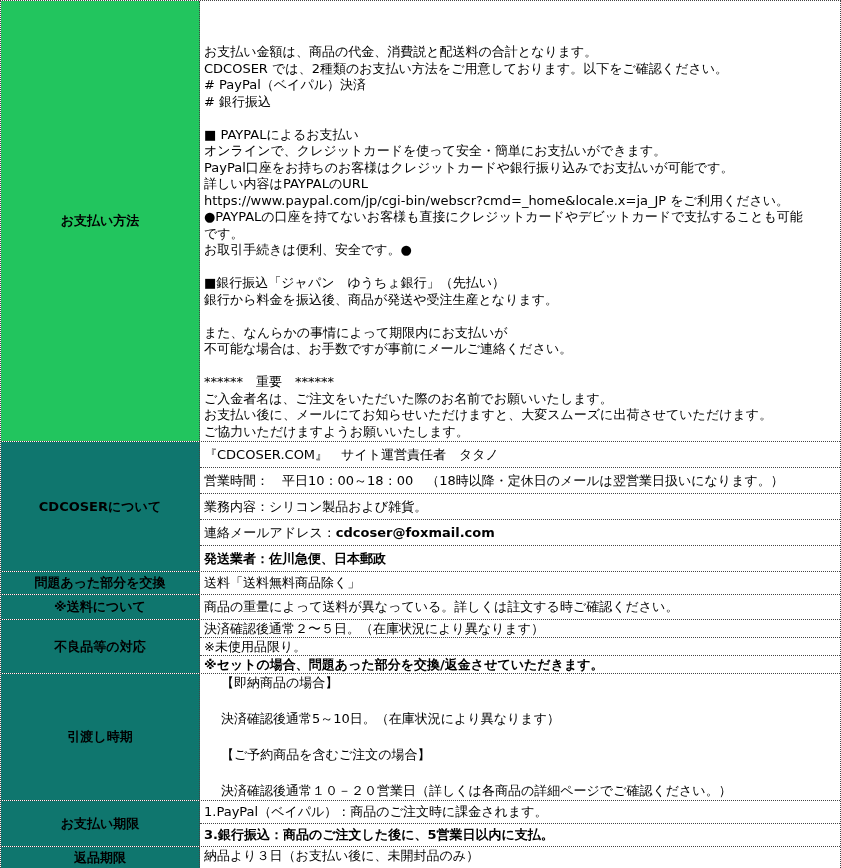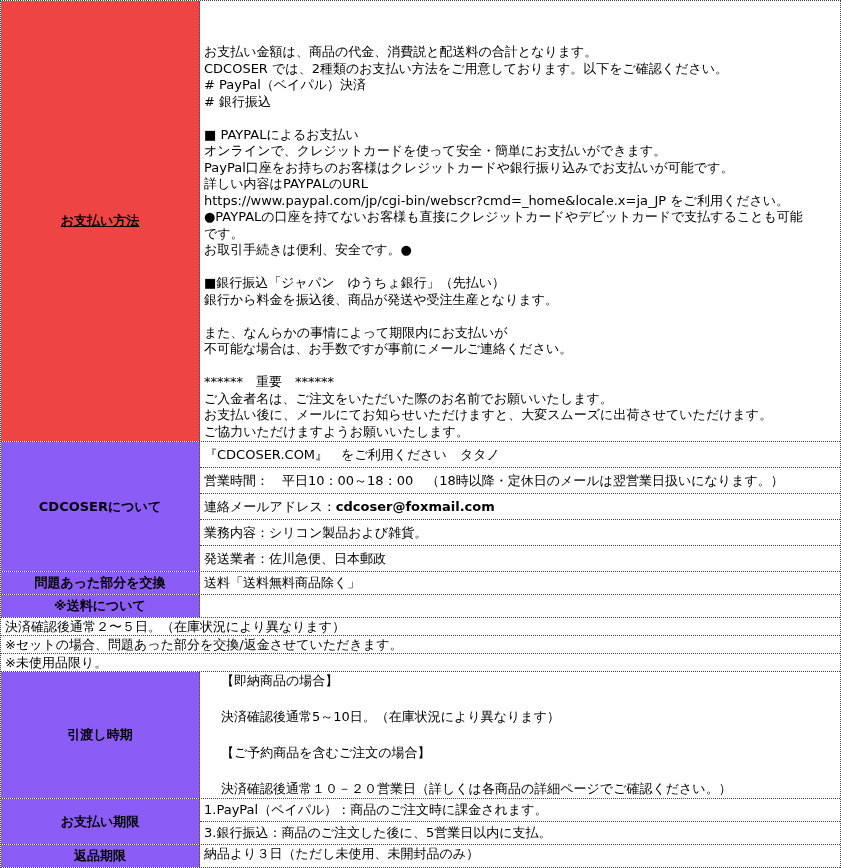--- a/index.html
+++ b/index.html
@@ -19,47 +19,47 @@
   .row{
     display:flex;
     border-top:1px dotted #444;
   }
   .row:first-child{border-top:none;}
   .label{
     flex:0 0 199px;
     width:199px;
     box-sizing:border-box;
     border-right:1px dotted #444;
-    background:#8b5cf6;
+    background:#0f766e;
     display:flex;
     align-items:center;
     justify-content:center;
     text-align:center;
     font-weight:bold;
     padding:2px 4px;
   }
-  .label.white-bg{background:#ef4444;text-decoration:underline;}
+  .label.white-bg{background:#22c55e;}
   .content{
     flex:1 1 auto;
     box-sizing:border-box;
     padding:2px 4px;
     white-space:pre-wrap;
     word-break:break-all;
     line-height:16px;
   }
   
   .c-payment{line-height:16.5px;padding:1px 4px;margin-top:42px;}
   .subrows{padding:0;display:flex;flex-direction:column;}
   .subrow{
     box-sizing:border-box;
     border-bottom:1px dotted #444;
     white-space:pre-wrap;
     word-break:break-all;
   }
-  .subrow:last-child{border-bottom:none;}
+  .subrow:last-child{border-bottom:none;font-weight:bold;}
   .sr-about{padding:4px 4px;line-height:17px;}
   .sr-defect{padding:1px 4px;line-height:15px;}
   .sr-deadline{padding:3px 4px;line-height:16px;}
   .c-delivery{line-height:18px;padding:0 21px;}
   .c-extra{padding:3px 4px;}
   .c-shipnote{padding:4px 4px;}
   .c-single{padding:1px 4px;line-height:16px;}
   .email-bold{font-weight:bold;}
 </style>
 </head>
@@ -91,42 +91,44 @@
 
 ******　重要　******
 ご入金者名は、ご注文をいただいた際のお名前でお願いいたします。
 お支払い後に、メールにてお知らせいただけますと、大変スムーズに出荷させていただけます。
 ご協力いただけますようお願いいたします。</div>
   </div>
 
   <div class="row">
     <div class="label">CDCOSERについて</div>
     <div class="content subrows">
-      <div class="subrow sr-about">『CDCOSER.COM』　をご利用ください　タタノ</div>
+      <div class="subrow sr-about">『CDCOSER.COM』　サイト運営責任者　タタノ</div>
       <div class="subrow sr-about">営業時間：　平日10：00～18：00　（18時以降・定休日のメールは翌営業日扱いになります。）</div>
+      <div class="subrow sr-about">業務内容：シリコン製品および雑貨。</div>
       <div class="subrow sr-about"><span>連絡メールアドレス：</span><span class="email-bold">cdcoser@foxmail.com</span></div>
-      <div class="subrow sr-about">業務内容：シリコン製品および雑貨。</div>
       <div class="subrow sr-about">発送業者：佐川急便、日本郵政</div>
     </div>
   </div>
 
   <div class="row">
     <div class="label">問題あった部分を交換</div>
     <div class="content c-extra">送料「送料無料商品除く」</div>
   </div>
 
   <div class="row">
     <div class="label">※送料について</div>
+    <div class="content c-shipnote">商品の重量によって送料が異なっている。詳しくは註文する時ご確認ください。</div>
   </div>
 
   <div class="row">
+    <div class="label">不良品等の対応</div>
     <div class="content subrows">
       <div class="subrow sr-defect">決済確認後通常２〜５日。（在庫状況により異なります）</div>
+      <div class="subrow sr-defect">※未使用品限り。</div>
       <div class="subrow sr-defect">※セットの場合、問題あった部分を交換/返金させていただきます。</div>
-      <div class="subrow sr-defect">※未使用品限り。</div>
     </div>
   </div>
 
   <div class="row">
     <div class="label">引渡し時期</div>
     <div class="content c-delivery">【即納商品の場合】
 
 決済確認後通常5～10日。（在庫状況により異なります）
 
 【ご予約商品を含むご注文の場合】
@@ -137,21 +139,21 @@
   <div class="row">
     <div class="label">お支払い期限</div>
     <div class="content subrows">
       <div class="subrow sr-deadline">1.PayPal（ベイパル）：商品のご注文時に課金されます。</div>
       <div class="subrow sr-deadline">3.銀行振込：商品のご注文した後に、5営業日以内に支払。</div>
     </div>
   </div>
 
   <div class="row">
     <div class="label">返品期限</div>
-    <div class="content c-single">納品より３日（ただし未使用、未開封品のみ）</div>
+    <div class="content c-single">納品より３日（お支払い後に、未開封品のみ）</div>
   </div>
 
   <div class="row">
     <div class="label">返品時の送料</div>
     <div class="content c-single">不良品、誤配時の送料については当社負担。クーリングオフの送料はお客様負担。</div>
   </div>
 
 </div>
 
 </body></html>

